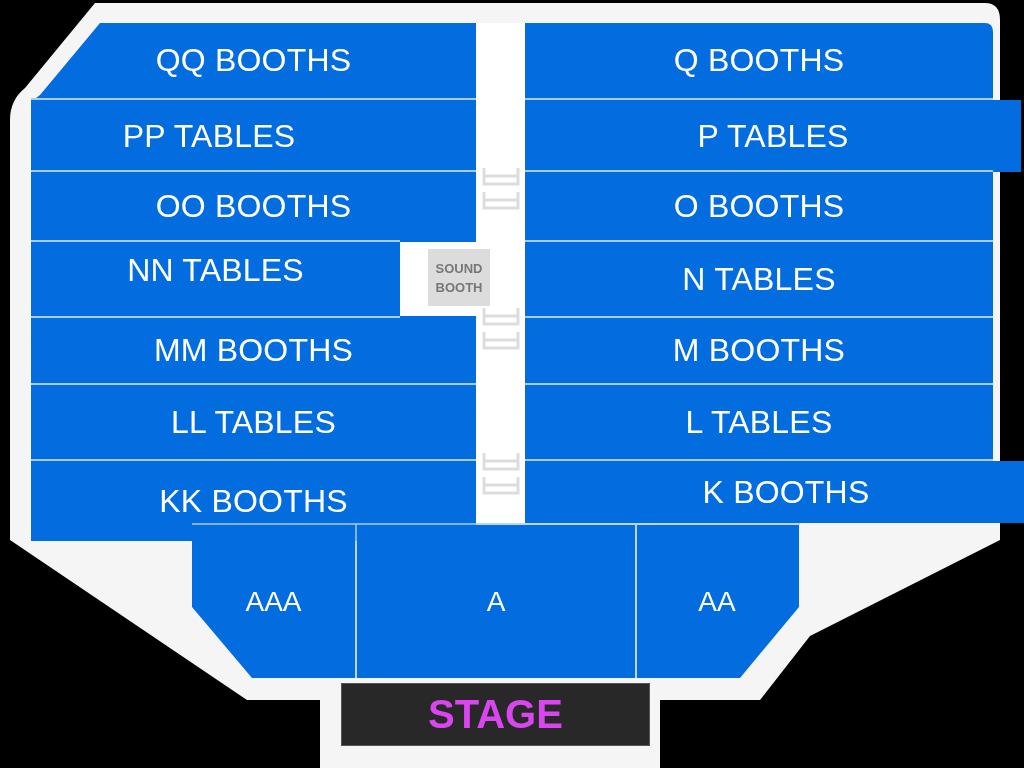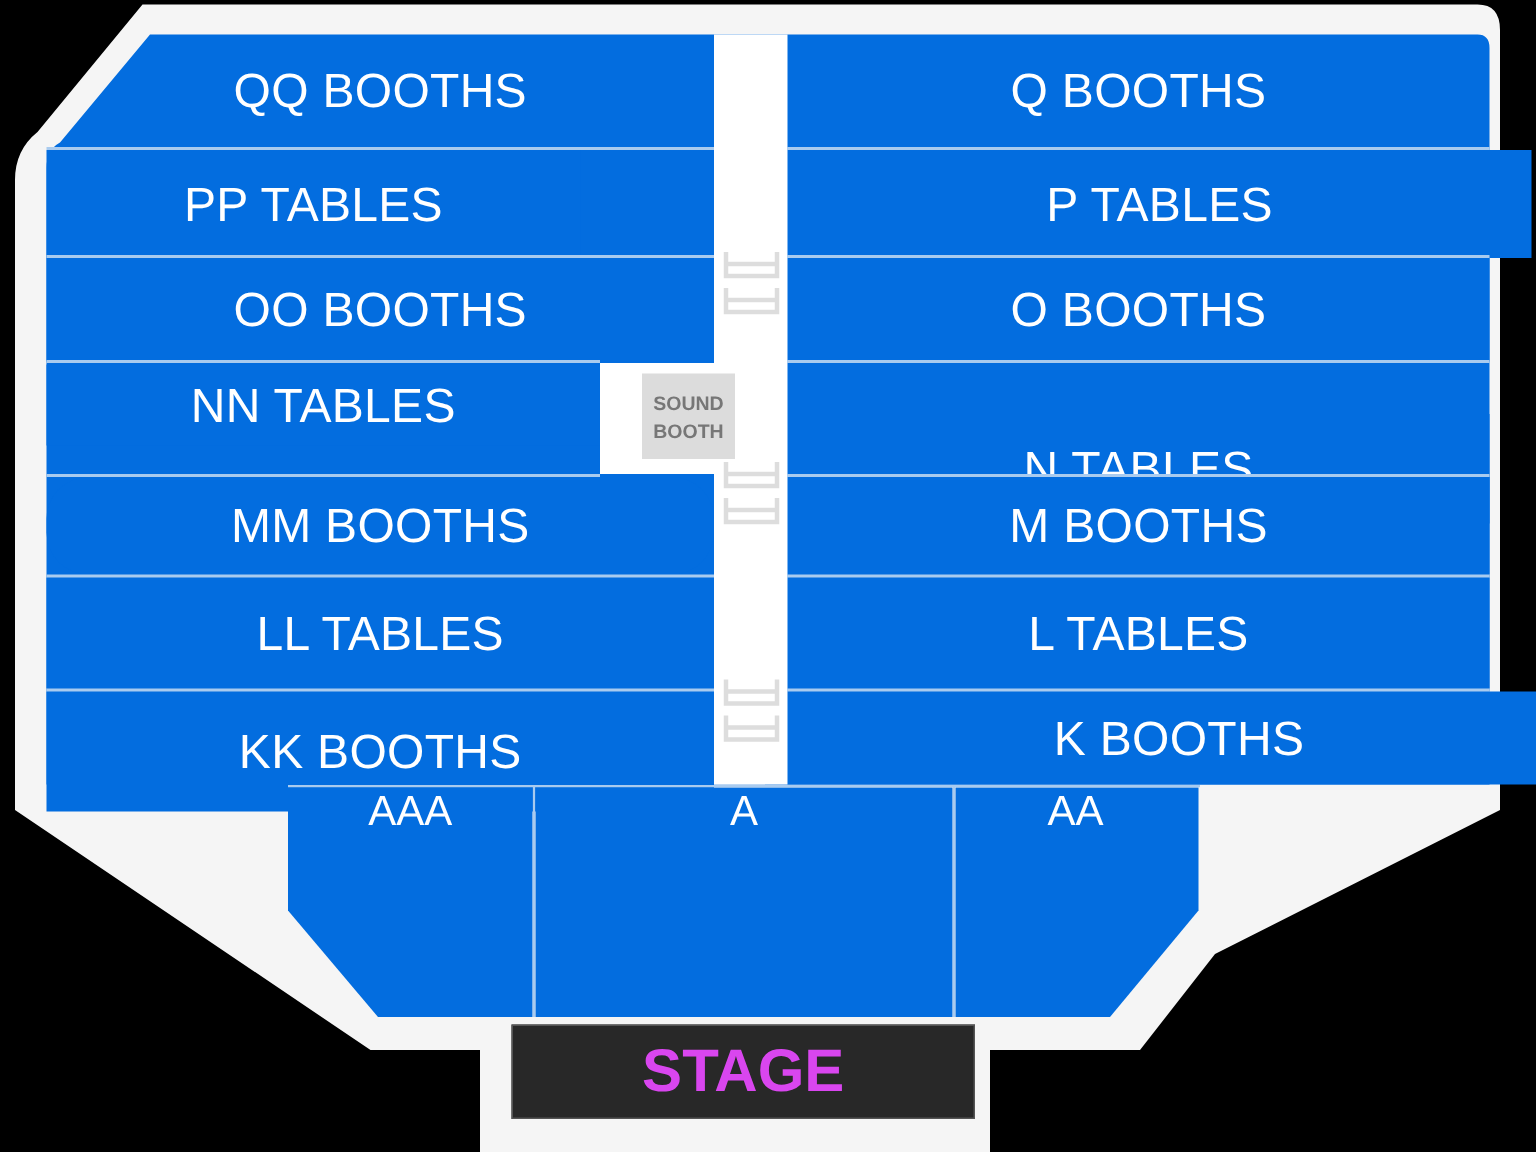--- a/index.html
+++ b/index.html
@@ -27,21 +27,21 @@
     .stairs svg { display:block; }
     .stage {
       position:absolute; left:341px; top:683px; width:309px; height:63px;
       background:#282828; color:#d946ef; font-weight:bold; font-size:40px;
       display:flex; align-items:center; justify-content:center;
       border:1px solid #555;
       box-sizing:border-box;
     }
     .bottom-section {
       position:absolute; color:#ffffff; font-size:28px;
-      display:flex; align-items:flex-start; justify-content:center; cursor:pointer;
+      display:flex; align-items:center; justify-content:center; cursor:pointer;
     }
   </style>
 </head>
 <body>
 
 <svg class="venue-shape" width="1024" height="768" viewBox="0 0 1024 768">
   <path d="M 95 3 L 985 3 Q 1000 3 1000 20 L 1000 540 L 810 636 L 760 700 L 660 700 L 660 768 L 320 768 L 320 700 L 247 700 L 10 540 L 10 120 Q 10 100 25 88 Z" fill="#f5f5f5"></path>
   <path d="M 100 23 L 985 23 Q 993 23 993 32 L 993 523 L 31 523 L 31 112 Q 31 100 40 95 Z" fill="#036ddf"></path>
 </svg>
 
@@ -69,21 +69,21 @@
 
 <div class="section" style="left:525px; top:23px; width:468px; height:75px; background:transparent;">
   <span>Q BOOTHS</span>
 </div>
 <div class="section" style="left:525px; top:100px; width:496px; height:72px;">
   <span>P TABLES</span>
 </div>
 <div class="section" style="left:525px; top:172px; width:468px; height:69px;">
   <span>O BOOTHS</span>
 </div>
-<div class="section" style="left:525px; top:243px; width:468px; height:73px;margin-top:33px;">
+<div class="section" style="left:525px; top:243px; width:468px; height:73px;">
   <span>N TABLES</span>
 </div>
 <div class="section" style="left:525px; top:318px; width:468px; height:65px;">
   <span>M BOOTHS</span>
 </div>
 <div class="section" style="left:525px; top:385px; width:468px; height:74px;">
   <span>L TABLES</span>
 </div>
 <div class="section" style="left:510px; top:461px; width:552px; height:62px;">
   <span>K BOOTHS</span>

